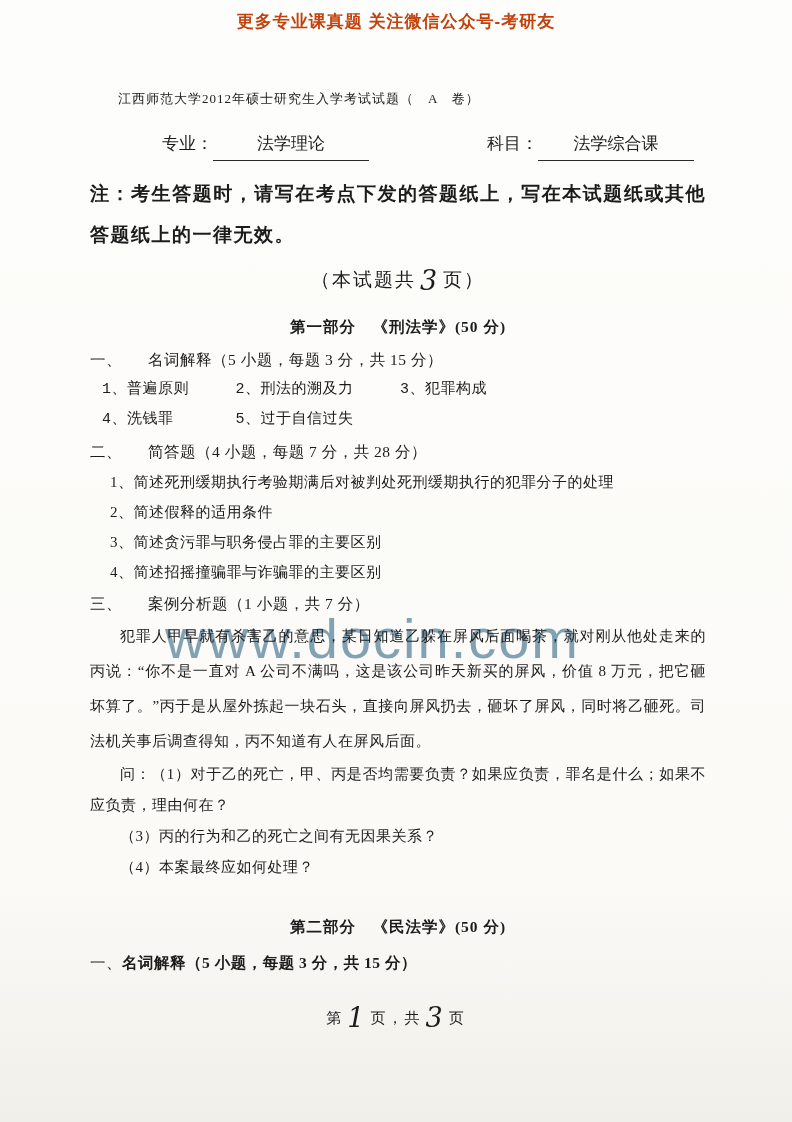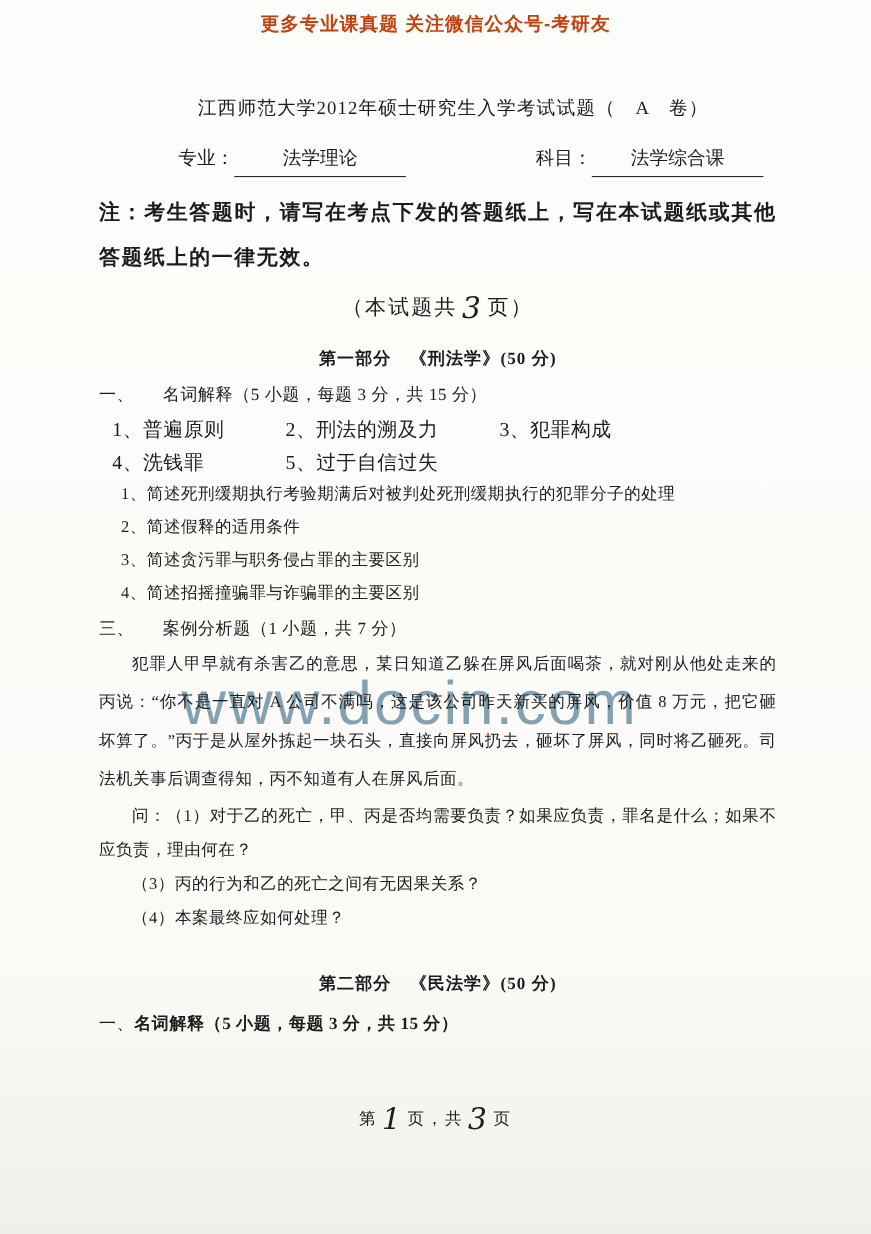--- a/index.html
+++ b/index.html
@@ -14,21 +14,21 @@
     position:absolute;top:10px;left:0;width:100%;
     text-align:center;
     font-family:"Liberation Sans",sans-serif;
     font-weight:bold;font-size:17px;color:#c2410c;
     letter-spacing:1px;
   }
   .doc{
     position:absolute;top:86px;left:90px;width:616px;
   }
   .title{
-    font-size:17px;letter-spacing:1px;margin-left:28px;line-height:26px;text-align:center;
+    font-size:13px;letter-spacing:1px;margin-left:28px;line-height:26px;
   }
   .meta-line{
     margin-top:16px;margin-left:72px;font-size:17px;line-height:32px;white-space:nowrap;
   }
   .meta-value{
     display:inline-block;min-width:128px;text-align:center;
     border-bottom:1.5px solid #2a2a2a;padding:0 14px;
   }
   .meta-gap{display:inline-block;width:118px;}
   .notice{
@@ -43,21 +43,21 @@
     font-size:27px;line-height:20px;vertical-align:-4px;padding:0 4px;
   }
   .part-heading{
     margin-top:14px;text-align:center;font-weight:bold;font-size:15.5px;line-height:32px;letter-spacing:1px;
   }
   .q-heading{
     font-size:15.5px;font-weight:normal;line-height:31px;margin-top:1px;letter-spacing:0.5px;
   }
   .q-no{padding-right:26px;}
   .sub-line{
-    font-size:18px;line-height:30px;padding-left:12px;letter-spacing:0.5px;
+    font-size:15px;line-height:30px;padding-left:12px;letter-spacing:0.5px;font-family:Liberation Mono, monospace;
   }
   .sub-item{
     font-size:15px;line-height:30px;padding-left:20px;letter-spacing:0.5px;
   }
   .case-para{
     font-size:15px;line-height:35px;text-indent:2em;text-align:justify;letter-spacing:0.5px;
   }
   .case-q{
     font-size:15px;line-height:31px;text-indent:2em;text-align:justify;letter-spacing:0.5px;
   }
@@ -99,20 +99,23 @@
   </div>
 
   <div class="part-heading">第一部分　《刑法学》(50 分)</div>
 
   <div class="q-heading">
     <span class="q-no">一、</span><span>名词解释（5 小题，每题 3 分，共 15 分）</span>
   </div>
   <div class="sub-line">1、普遍原则　　　2、刑法的溯及力　　　3、犯罪构成</div>
   <div class="sub-line">4、洗钱罪　　　　5、过于自信过失</div>
 
+  <div class="q-heading">
+    <span class="q-no">二、</span><span>简答题（4 小题，每题 7 分，共 28 分）</span>
+  </div>
   <div class="sub-item">1、简述死刑缓期执行考验期满后对被判处死刑缓期执行的犯罪分子的处理</div>
   <div class="sub-item">2、简述假释的适用条件</div>
   <div class="sub-item">3、简述贪污罪与职务侵占罪的主要区别</div>
   <div class="sub-item">4、简述招摇撞骗罪与诈骗罪的主要区别</div>
 
   <div class="q-heading">
     <span class="q-no">三、</span><span>案例分析题（1 小题，共 7 分）</span>
   </div>
 
   <div class="case-para">犯罪人甲早就有杀害乙的意思，某日知道乙躲在屏风后面喝茶，就对刚从他处走来的丙说：“你不是一直对 A 公司不满吗，这是该公司昨天新买的屏风，价值 8 万元，把它砸坏算了。”丙于是从屋外拣起一块石头，直接向屏风扔去，砸坏了屏风，同时将乙砸死。司法机关事后调查得知，丙不知道有人在屏风后面。</div>

